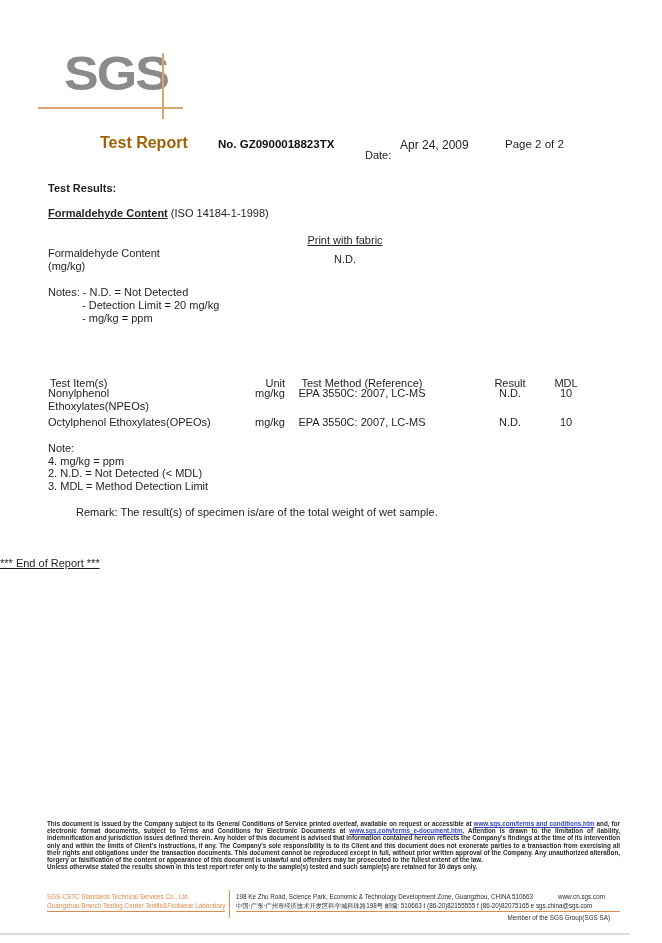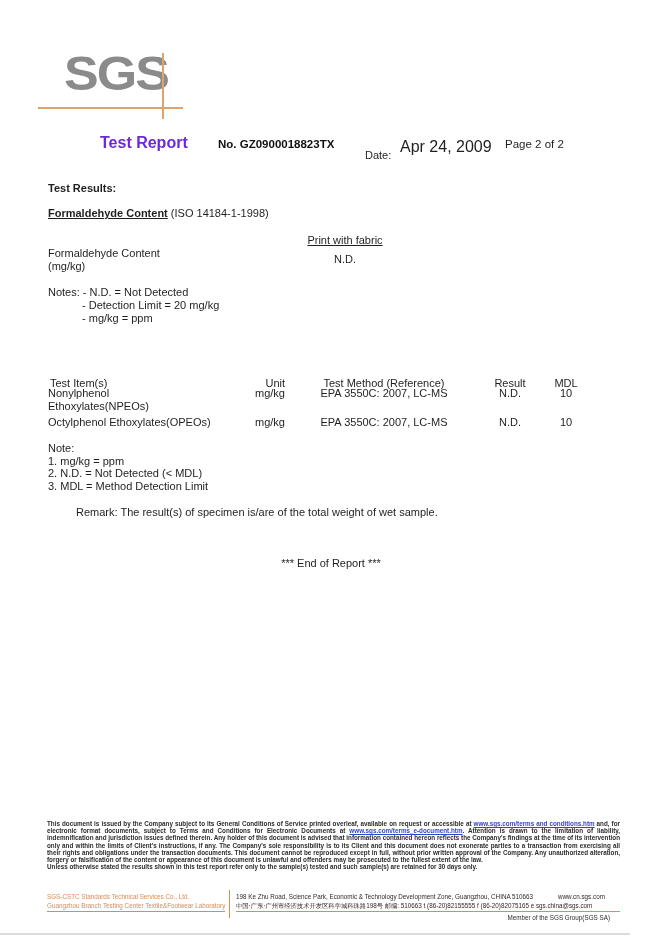--- a/index.html
+++ b/index.html
@@ -19,24 +19,24 @@
   .logo-text {
     left: 64px; top: 50px;
     font-size: 52px; font-weight: 700;
     color: #8b8b8b; letter-spacing: -2px;
     transform: scaleY(0.92); transform-origin: top left;
     line-height: 1;
   }
   .logo-hline { left: 38px; top: 107px; width: 145px; height: 2px; background: #dba36e; }
   .logo-vline { left: 162px; top: 53px; width: 2px; height: 66px; background: #dba36e; }
 
-  .report-title { left: 100px; top: 134px; font-size: 16px; font-weight: 700; color: #6d28d9; }
+  .report-title { left: 100px; top: 134px; font-size: 16px; font-weight: 700; color: #a16207; }
   .report-no   { left: 218px; top: 138px; font-size: 11.5px; font-weight: 700; color: #111; }
   .date-label  { left: 365px; top: 149px; font-size: 11px; }
-  .date-value  { left: 400px; top: 138px; font-size: 16px; }
+  .date-value  { left: 400px; top: 138px; font-size: 12px; }
   .page-num    { left: 505px; top: 138px; font-size: 11.5px; }
 
   
   .t11 { font-size: 11px; line-height: 13px; }
   .bold { font-weight: 700; }
   .u { text-decoration: underline; }
 
   .test-results   { left: 48px; top: 182px; }
   .form-heading   { left: 48px; top: 207px; }
   .specimen-head  { left: 270px; top: 234px; width: 150px; text-align: center; }
@@ -45,27 +45,27 @@
   .form-notes     { left: 48px; top: 286px; }
   .form-notes .indent { padding-left: 34px; }
 
   .npeo-heading   { left: 48px; top: 349px; }
 
   .results-table  { left: 48px; top: 377px; width: 566px; height: 56px; }
   .trow { position: absolute; left: 0; width: 566px; }
   .trow .cell { position: absolute; font-size: 11px; line-height: 13px; }
   .c-item   { left: 0; width: 200px; white-space: pre-line; }
   .c-unit   { left: 157px; width: 80px; text-align: right; }
-  .c-method { left: 246px; width: 180px; text-align: center; }
+  .c-method { left: 224px; width: 180px; text-align: center; }
   .c-result { left: 432px; width: 60px; text-align: center; }
   .c-mdl    { left: 496px; width: 44px; text-align: center; }
 
   .npeo-notes { left: 48px; top: 442px; line-height: 12.7px; }
   .remark     { left: 48px; top: 506px; margin-left: 28px; }
-  .end-marker { left: 0; top: 557px; width: 662px; text-align: center; }
+  .end-marker { left: 0; top: 557px; width: 662px; text-align: left; text-decoration: underline; }
 
   
   .legal {
     left: 47px; top: 820px; width: 573px;
     font-size: 6.3px; line-height: 7.2px;
     font-weight: 700; color: #2b2b2b;
     text-align: justify;
   }
   .legal a, .legal .lnk {
     color: #3347c2; text-decoration: underline; cursor: pointer;
@@ -138,21 +138,21 @@
       <span class="cell c-item">Octylphenol Ethoxylates(OPEOs)</span>
       <span class="cell c-unit">mg/kg</span>
       <span class="cell c-method">EPA 3550C: 2007, LC-MS</span>
       <span class="cell c-result">N.D.</span>
       <span class="cell c-mdl">10</span>
     </div>
   </div>
 
   <div class="abs t11 npeo-notes">
     <div>Note:</div>
-    <div>1. mg/kg = ppm</div>
+    <div>4. mg/kg = ppm</div>
     <div>2. N.D. = Not Detected (&lt; MDL)</div>
     <div>3. MDL = Method Detection Limit</div>
   </div>
 
   <div class="abs t11 remark">Remark: The result(s) of specimen is/are of the total weight of wet sample.</div>
 
   <div class="abs t11 end-marker">*** End of Report ***</div>
 
   <div class="abs legal">
     <div><span>This document is issued by the Company subject to its General Conditions of Service printed overleaf, available on request or accessible at </span><span class="lnk">www.sgs.com/terms and conditions.htm</span><span> and, for electronic format documents, subject to Terms and Conditions for Electronic Documents at </span><span class="lnk">www.sgs.com/terms_e-document.htm</span><span>. Attention is drawn to the limitation of liability, indemnification and jurisdiction issues defined therein. Any holder of this document is advised that information contained hereon reflects the Company's findings at the time of its intervention only and within the limits of Client's instructions, if any. The Company's sole responsibility is to its Client and this document does not exonerate parties to a transaction from exercising all their rights and obligations under the transaction documents. This document cannot be reproduced except in full, without prior written approval of the Company. Any unauthorized alteration, forgery or falsification of the content or appearance of this document is unlawful and offenders may be prosecuted to the fullest extent of the law.</span></div>

